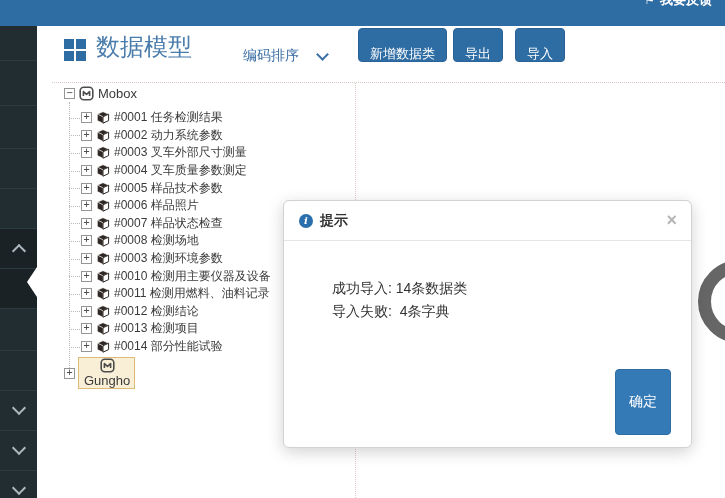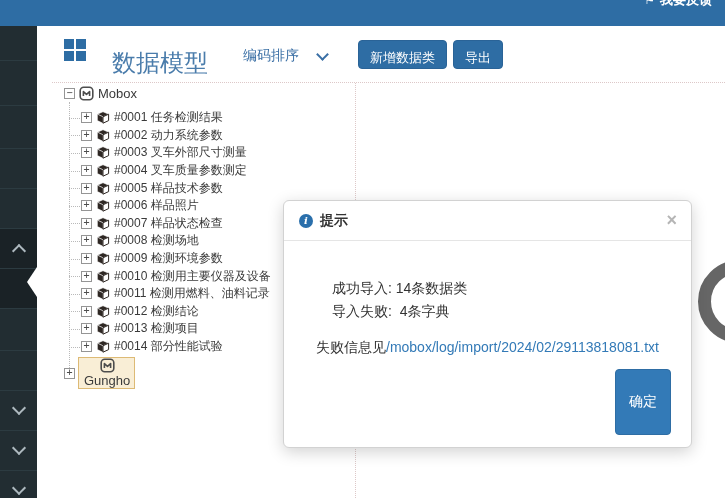--- a/index.html
+++ b/index.html
@@ -22,25 +22,25 @@
   .chev{width:8px;height:8px;border:solid #aeb9bf;border-width:0 2px 2px 0;}
   .chev.up{transform:rotate(-135deg);margin-top:5px;}
   .chev.down{transform:rotate(45deg);margin-bottom:5px;}
   .notch{position:absolute;left:27px;top:267px;width:0;height:0;border-right:10px solid #fff;
     border-top:15px solid transparent;border-bottom:15px solid transparent;z-index:6;}
 
   
   .grid-icon{position:absolute;left:64px;top:39px;width:22px;height:22px;display:grid;
     grid-template-columns:1fr 1fr;grid-template-rows:1fr 1fr;gap:2px;}
   .grid-icon span{background:#2e6da4;}
-  .page-title{position:absolute;left:96px;top:31px;margin:16px;font-size:24px;font-weight:400;color:#4a7cab;}
+  .page-title{position:absolute;left:96px;top:31px;margin:0;font-size:24px;font-weight:400;color:#4a7cab;}
   .sort{position:absolute;left:243px;top:47px;color:#3a6fa5;font-size:14px;display:flex;align-items:center;gap:19px;cursor:pointer;}
   .caret{width:7px;height:7px;border:solid #3a6fa5;border-width:0 2px 2px 0;transform:rotate(45deg);margin-top:-3px;}
-  .hbtn{position:absolute;top:40px;height:29px;background:#2e6da4;color:#fff;border:1px solid #2a6397;
-    border-radius:4px;font-size:13px;padding:8px 11px;cursor:pointer;font-family:inherit;}
+  .hbtn{position:absolute;top:28px;height:29px;background:#2e6da4;color:#fff;border:1px solid #2a6397;
+    border-radius:4px;font-size:13px;padding:16px 11px;cursor:pointer;font-family:inherit;}
   .btn-add{left:358px;}.btn-export{left:453px;}.btn-import{left:515px;}
   .hr-dotted{position:absolute;left:52px;right:0;top:82px;border-top:1px dotted #ddc8c8;}
   .v-divider{position:absolute;left:355px;top:83px;bottom:0;border-left:1px dotted #ddc8c8;}
 
   
   .tree{position:absolute;left:0;top:0;z-index:2;}
   .vline{position:absolute;left:69px;top:102px;height:266px;border-left:1px dotted #b9b9b9;}
   .root-row{position:absolute;left:64px;display:flex;align-items:center;cursor:pointer;}
   .root-mobox{top:86px;}.root-gungho{top:357px;}
   .expander{width:11px;height:11px;box-sizing:border-box;border:1px solid #959595;background:#fff;
@@ -120,20 +120,21 @@
       <span></span>
       <span></span>
   </span>
   <h1 class="page-title">数据模型</h1>
   <span class="sort">
     <span>编码排序</span>
     <i class="caret"></i>
   </span>
   <button class="hbtn btn-add">新增数据类</button>
   <button class="hbtn btn-export">导出</button>
+  <button class="hbtn btn-import">导入</button>
   <div class="hr-dotted"></div>
   <div class="v-divider"></div>
 
   <div class="tree">
     <div class="vline"></div>
 
     <div class="root-row root-mobox">
       <span class="expander">−</span>
       <span class="logo-icon">
         <svg width="15" height="15" viewBox="0 0 15 15">
@@ -235,21 +236,21 @@
       </div>
       <div class="child-row">
         <span class="expander">+</span>
         <span class="cube">
             <svg width="14" height="13" viewBox="0 0 14 13">
               <path d="M7 .8 L12.6 3.2 L7 5.8 L1.4 3.2 Z" fill="#2e2723" stroke="#fff" stroke-width=".5"></path>
               <path d="M1.4 3.2 L7 5.8 L7 12.2 L1.4 9.6 Z" fill="#2e2723" stroke="#fff" stroke-width=".5"></path>
               <path d="M12.6 3.2 L7 5.8 L7 12.2 L12.6 9.6 Z" fill="#fff" stroke="#2e2723" stroke-width="1"></path>
             </svg>
           </span>
-        <span class="child-label">#0009 检测环境参数</span>
+        <span class="child-label">#0003 检测环境参数</span>
       </div>
       <div class="child-row">
         <span class="expander">+</span>
         <span class="cube">
             <svg width="14" height="13" viewBox="0 0 14 13">
               <path d="M7 .8 L12.6 3.2 L7 5.8 L1.4 3.2 Z" fill="#2e2723" stroke="#fff" stroke-width=".5"></path>
               <path d="M1.4 3.2 L7 5.8 L7 12.2 L1.4 9.6 Z" fill="#2e2723" stroke="#fff" stroke-width=".5"></path>
               <path d="M12.6 3.2 L7 5.8 L7 12.2 L12.6 9.6 Z" fill="#fff" stroke="#2e2723" stroke-width="1"></path>
             </svg>
           </span>
@@ -317,22 +318,19 @@
 
   <div class="modal">
     <div class="modal-header">
       <span class="info-icon">i</span>
       <span class="modal-title">提示</span>
       <span class="modal-close">×</span>
     </div>
     <div class="modal-body">
       <div class="mline">成功导入: 14条数据类</div>
       <div class="mline">导入失败:  4条字典</div>
-      <div class="mlink">
-        <span>失败信息见</span><a>/mobox/log/import/2024/02/29113818081.txt</a>
-      </div>
     </div>
     <button class="ok-btn">确定</button>
   </div>
 
   <div class="ring"></div>
 
 </div>
 
 </body></html>

